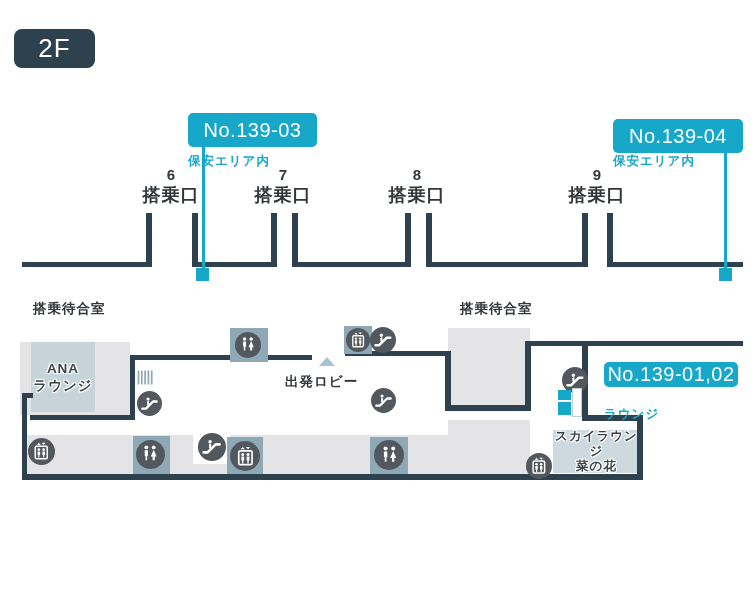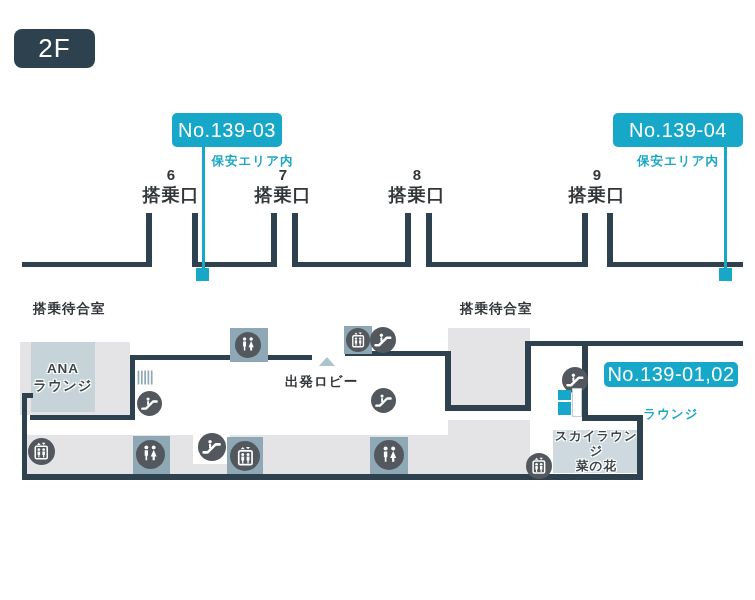--- a/index.html
+++ b/index.html
@@ -33,21 +33,21 @@
   .gate .t{font-size:18px;font-weight:600;letter-spacing:1px;}
   
   .floor-badge{position:absolute;left:14px;top:29px;width:81px;height:39px;background:var(--dark-navy);
                border-radius:8px;color:#fff;font-size:26px;display:flex;align-items:center;
                justify-content:center;letter-spacing:1px;z-index:7;}
   
   .badge{position:absolute;background:var(--accent-cyan);color:#fff;border-radius:5px;
          display:flex;align-items:center;justify-content:center;font-size:20px;
          letter-spacing:.5px;z-index:7;cursor:pointer;}
   .badge-note{position:absolute;color:var(--accent-cyan);font-size:12.5px;font-weight:bold;
-              text-align:center;letter-spacing:1px;z-index:7;}
+              text-align:left;letter-spacing:1px;z-index:7;}
   .cyan-line{position:absolute;width:3px;background:var(--accent-cyan);z-index:6;}
   .cyan-sq{position:absolute;width:13px;height:13px;background:var(--accent-cyan);z-index:6;}
 </style>
 </head>
 <body>
 
 <svg width="0" height="0" style="position:absolute" aria-hidden="true">
   <symbol id="i-restroom" viewBox="0 0 24 24">
     <g fill="#fff">
       <circle cx="8" cy="4.8" r="2.1"></circle>
@@ -115,26 +115,26 @@
   </div>
   <div class="gate" style="left:385px;top:166px">
     <div class="n">8</div>
     <div class="t">搭乗口</div>
   </div>
   <div class="gate" style="left:565px;top:166px">
     <div class="n">9</div>
     <div class="t">搭乗口</div>
   </div>
 
-  <div class="badge" style="left:172px;top:113px;width:110px;height:34px">No.139-03</div>
+  <div class="badge" style="left:188px;top:113px;width:129px;height:34px">No.139-03</div>
   <div class="badge-note" style="left:188px;top:153px;width:129px">保安エリア内</div>
   <div class="cyan-line" style="left:202px;top:147px;height:122px"></div>
   <div class="cyan-sq" style="left:196px;top:268px"></div>
 
-  <div class="badge" style="left:613px;top:113px;width:130px;height:34px">No.139-04</div>
+  <div class="badge" style="left:613px;top:119px;width:130px;height:34px">No.139-04</div>
   <div class="badge-note" style="left:613px;top:153px;width:130px">保安エリア内</div>
   <div class="cyan-line" style="left:724px;top:147px;height:122px"></div>
   <div class="cyan-sq" style="left:719px;top:268px"></div>
 
   <div class="area" style="left:20px;top:342px;width:110px;height:73px"></div>
   <div class="area" style="left:448px;top:328px;width:82px;height:77px"></div>
   <div class="area" style="left:27px;top:435px;width:503px;height:40px"></div>
   <div class="area" style="left:448px;top:420px;width:82px;height:55px"></div>
   <div class="notch" style="left:193px;top:431px;width:37px;height:33px"></div>
 

